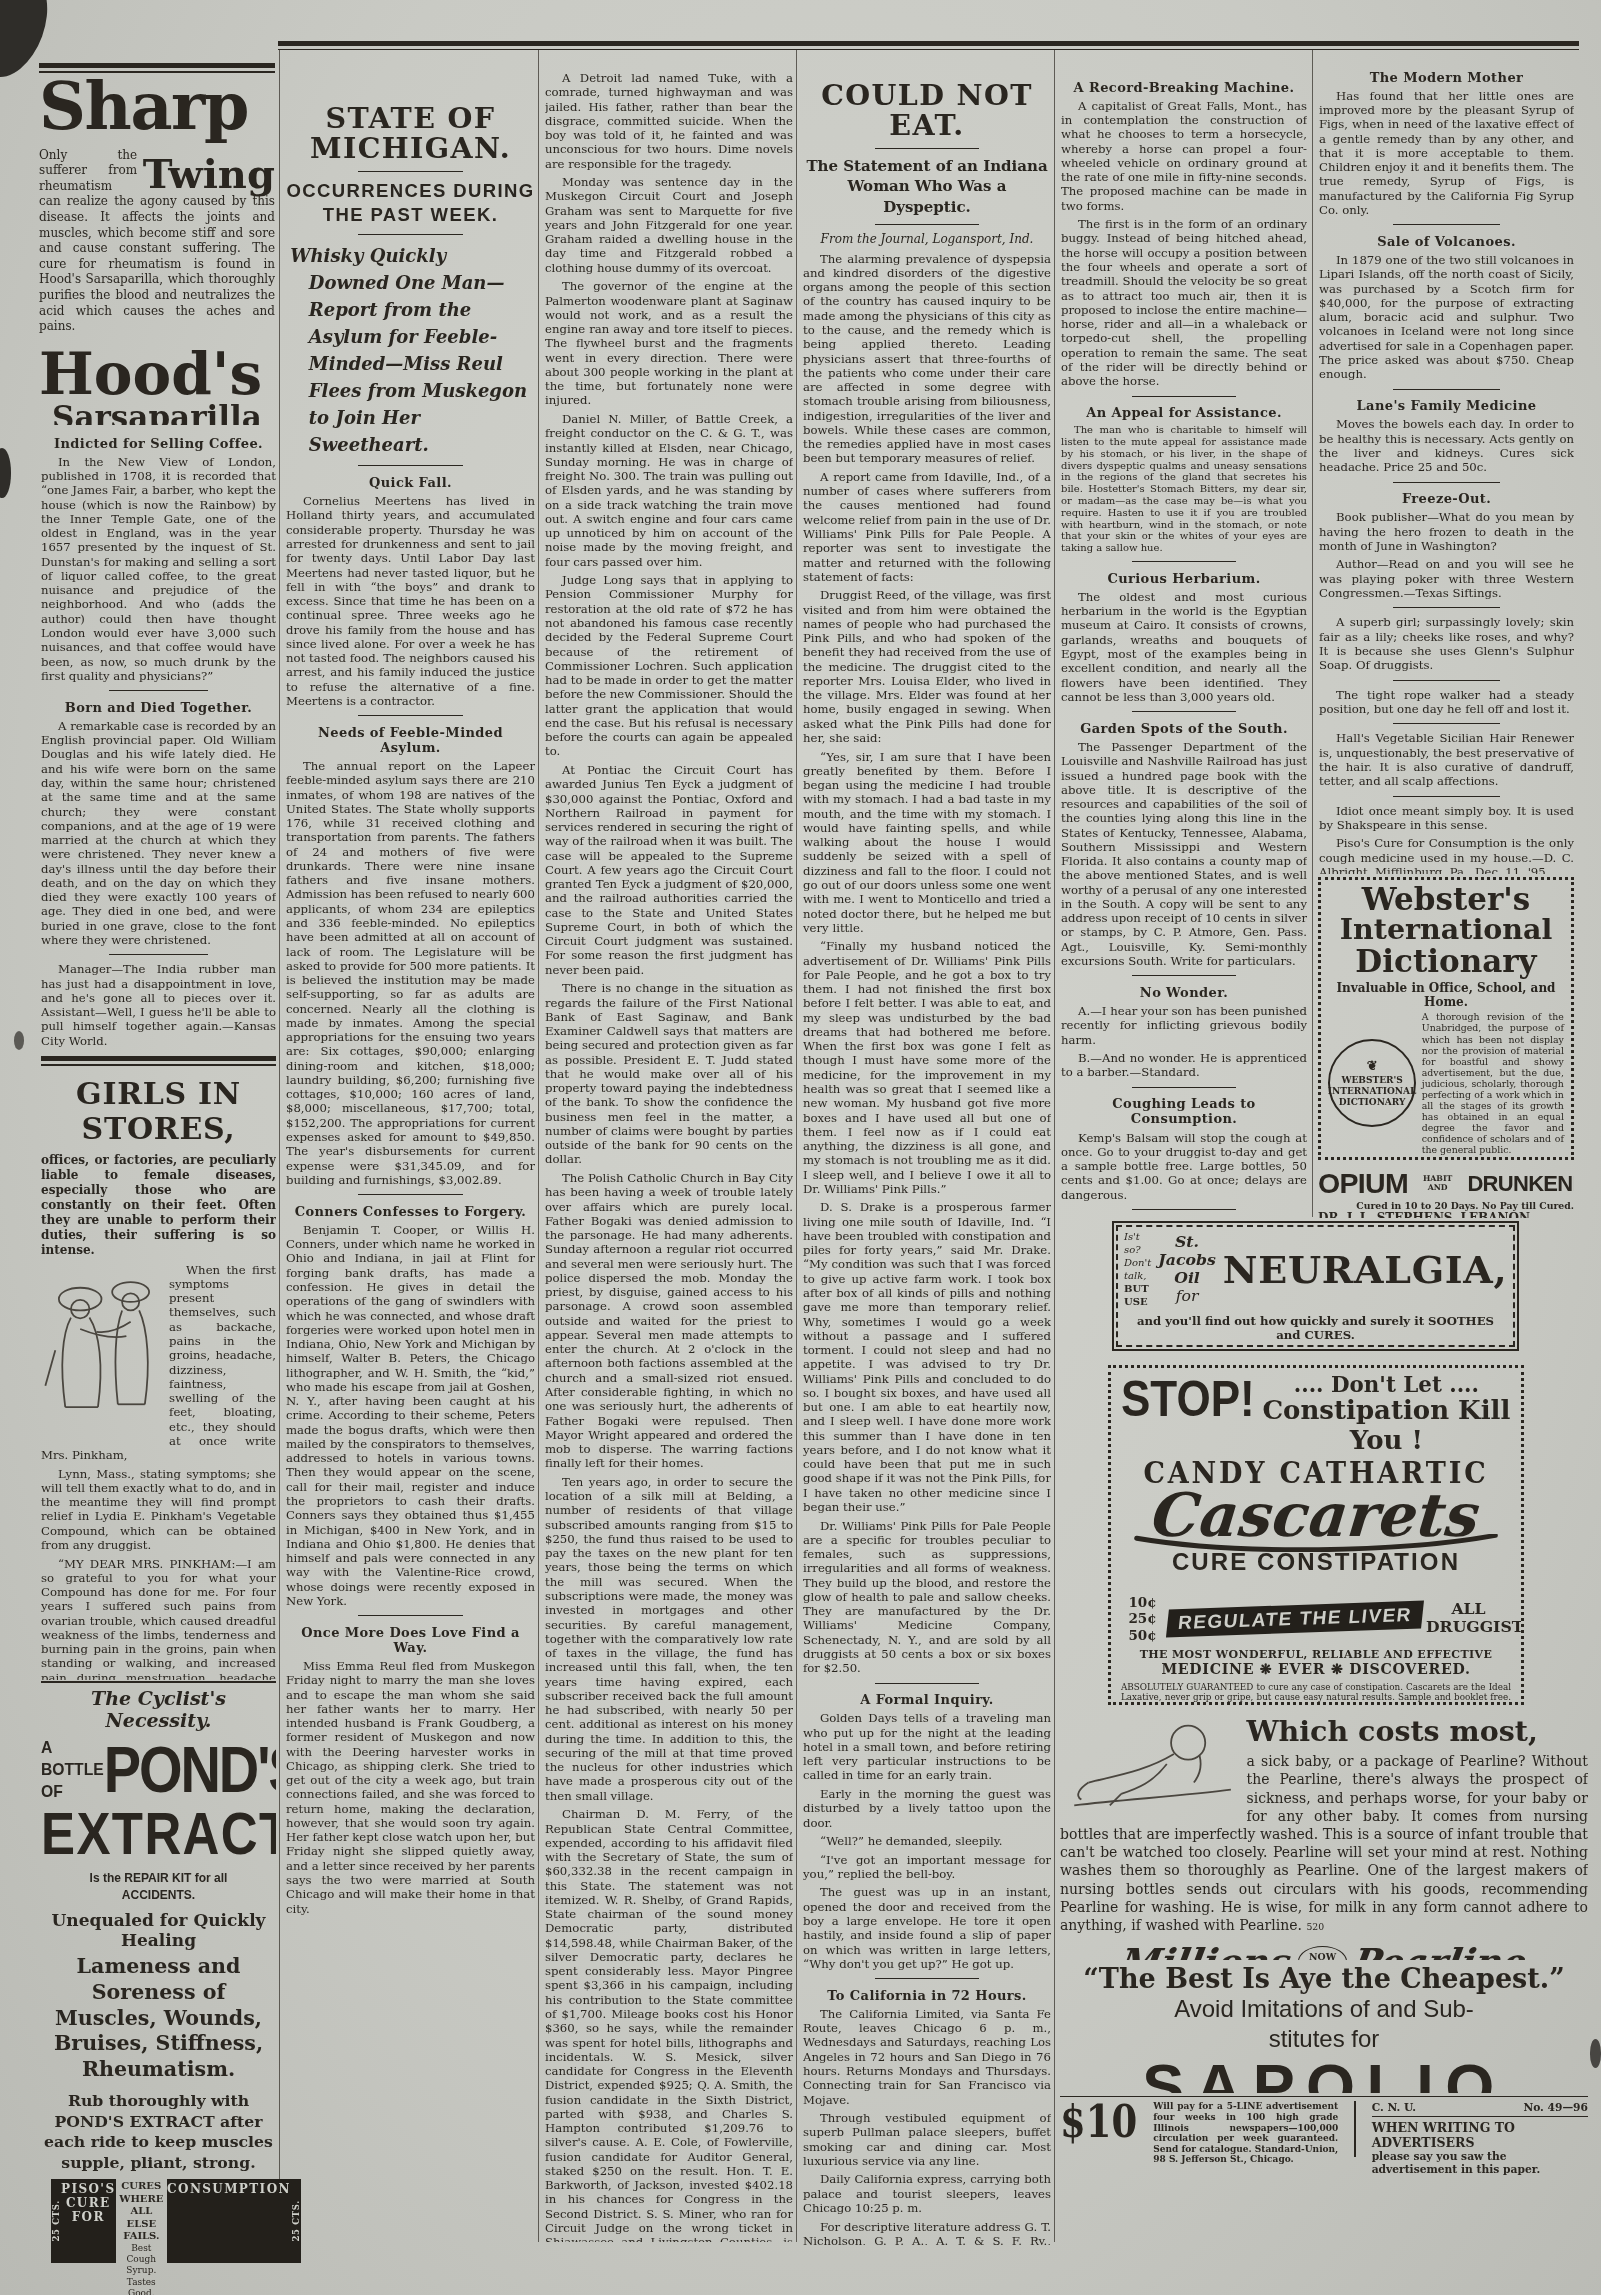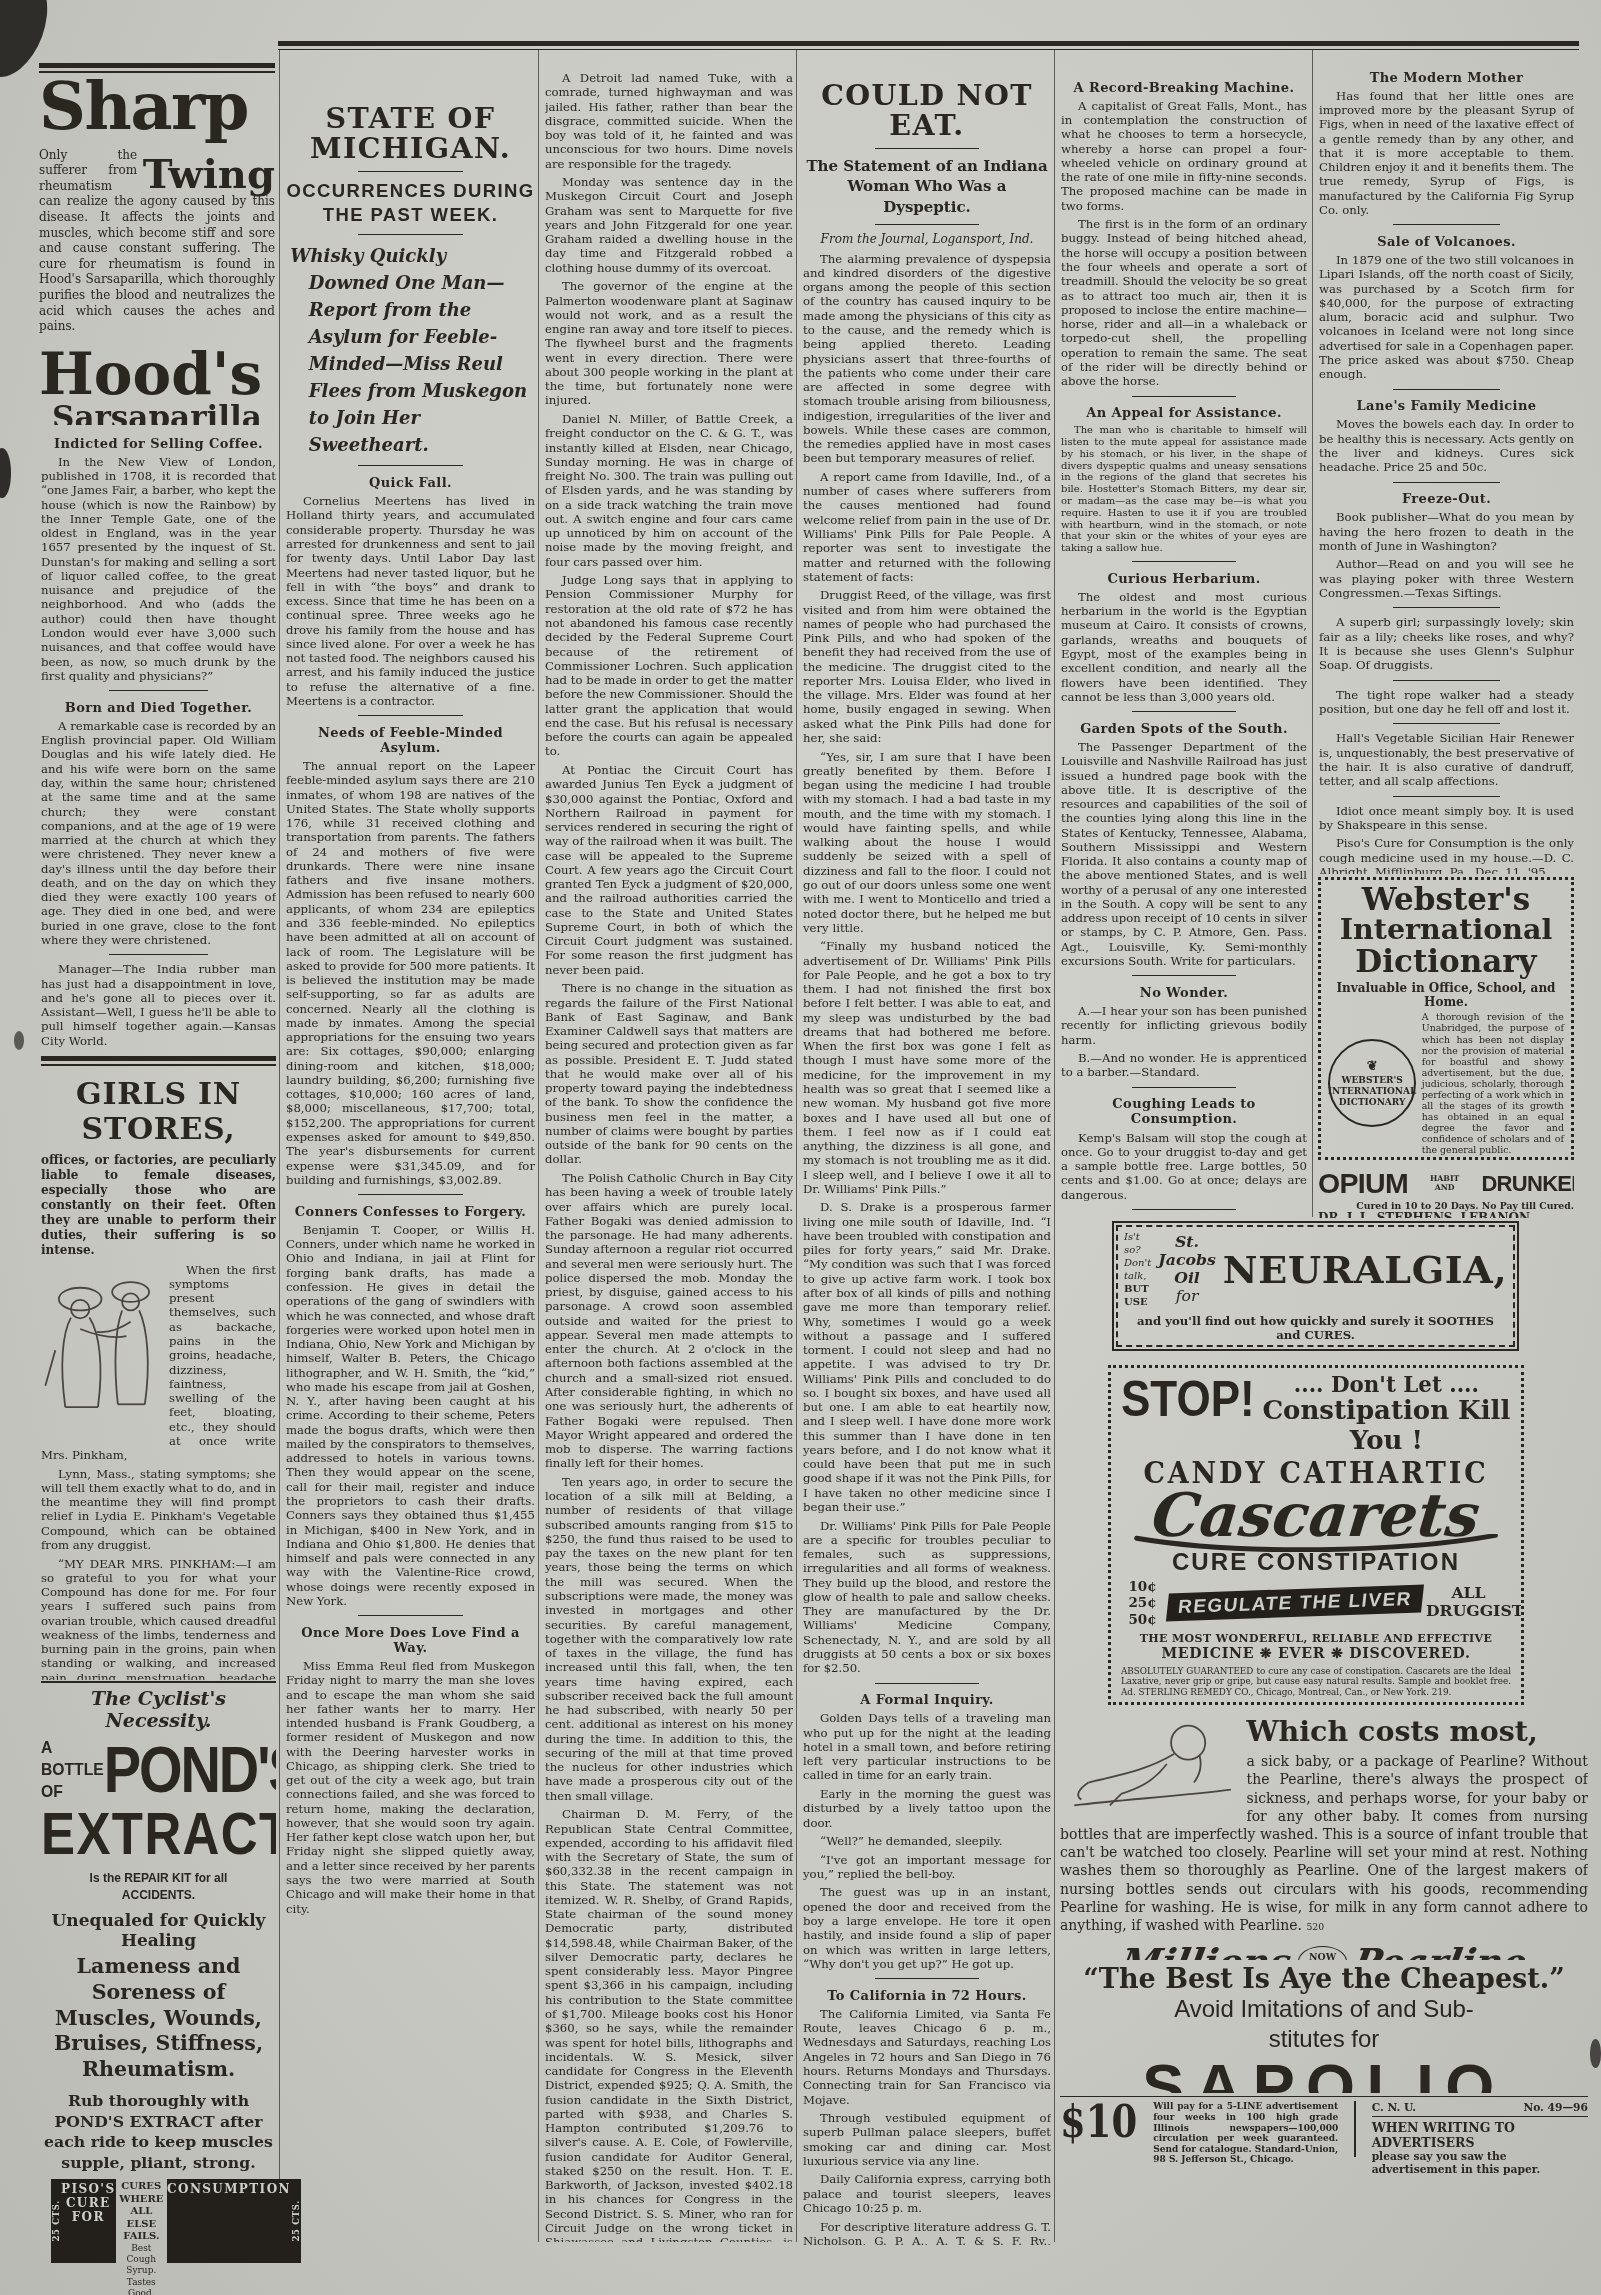--- a/index.html
+++ b/index.html
@@ -54,21 +54,21 @@
   .web-t1{font-size:31px;font-weight:bold;line-height:1;}
   .web-t2{font-size:28.5px;font-weight:bold;line-height:1.05;}
   .web-t3{font-size:31px;font-weight:bold;line-height:1.05;}
   .web-tag{font-size:12px;font-weight:bold;margin:2.8px 0;}
   .web-row{display:flex;gap:5.7px;text-align:left;align-items:center;}
   .web-seal{width:84px;height:84px;min-width:84px;border:2.1px solid #2a2620;border-radius:50%;display:flex;flex-direction:column;align-items:center;justify-content:center;font-size:9px;font-weight:bold;text-align:center;line-height:1.25;}
   .web-body{font-size:9.4px;line-height:1.18;text-align:justify;}
   .web-gift{font-size:20.6px;font-weight:bold;line-height:1.1;margin-top:2.8px;}
   
   #opium{position:absolute;left:1318px;top:1167px;width:256px;height:51px;overflow:hidden;}
-  .opium-r1{display:flex;align-items:center;gap:22px;}
+  .opium-r1{display:flex;align-items:center;gap:15px;}
   .opium-w1{font-family:"Liberation Sans",sans-serif;font-size:28.5px;font-weight:bold;letter-spacing:-0.7px;}
   .opium-w2{font-size:7.8px;font-weight:bold;line-height:1.1;text-align:center;}
   .opium-w3{font-family:"Liberation Sans",sans-serif;font-size:22px;font-weight:bold;letter-spacing:-0.7px;}
   .opium-l2{font-size:9.3px;font-weight:bold;text-align:right;}
   .opium-l3{font-size:12px;font-weight:bold;}
   
   #stjacobs{position:absolute;left:1112px;top:1221px;width:407px;height:130px;border:2.8px solid #2a2620;outline:2.1px dashed #2a2620;outline-offset:-6.4px;box-sizing:border-box;padding:7.1px 10px 4.3px 10px;overflow:hidden;}
   .sj-row{display:flex;align-items:center;gap:7.1px;}
   .sj-lead{font-size:10px;font-style:italic;line-height:1.3;width:75px;}
   .sj-lead b{font-style:normal;}
@@ -79,21 +79,21 @@
   #cascarets{position:absolute;left:1108px;top:1365px;width:416px;height:340px;border:3.6px dotted #2a2620;box-sizing:border-box;padding:5.7px 10px;overflow:hidden;}
   .cc-r1{display:flex;align-items:flex-start;gap:7.1px;}
   .cc-stop{font-family:"Liberation Sans",sans-serif;font-size:44px;font-weight:bold;transform:scaleY(1.15);}
   .cc-r1 .stack{flex:1;text-align:center;}
   .cc-dont{font-size:21.4px;font-weight:bold;line-height:1.05;}
   .cc-kill{font-size:26px;font-weight:bold;line-height:1.15;}
   .cc-candy{font-size:27px;font-weight:bold;letter-spacing:2.8px;text-align:center;margin-top:1.4px;transform:scaleY(1.1);}
   .cc-script{font-size:60px;font-weight:bold;font-style:italic;text-align:center;line-height:.95;transform:skewX(-6deg);margin-top:-1.4px;}
   .cc-swoosh{display:block;margin:-10px auto 0 auto;}
   .cc-cure{font-family:"Liberation Sans",sans-serif;font-size:24px;font-weight:bold;letter-spacing:2.1px;text-align:center;margin-top:-4.3px;}
-  .cc-r5{display:flex;align-items:center;gap:4px;margin-top:2px;}
+  .cc-r5{display:flex;align-items:center;gap:4px;margin-top:18px;}
   .cc-prices{font-size:13.5px;font-weight:bold;line-height:1.2;width:43px;text-align:center;}
   .cc-banner{flex:1;background:#23201b;color:#cdcec8;font-family:"Liberation Sans",sans-serif;font-weight:bold;font-size:19px;text-align:center;letter-spacing:1.4px;transform:skewX(-8deg) rotate(-2deg);padding:2.8px 0;}
   .cc-all{font-size:15.7px;font-weight:bold;width:85px;text-align:center;line-height:1.15;}
   .cc-wond{font-size:11px;font-weight:bold;text-align:center;margin-top:5.7px;letter-spacing:0.4px;}
   .cc-med{font-size:14.2px;font-weight:bold;text-align:center;letter-spacing:0.7px;}
   .cc-guar{font-size:8.8px;line-height:1.2;text-align:justify;margin-top:4.3px;}
   
   #pearline{position:absolute;left:1060px;top:1714px;width:528px;height:246px;overflow:hidden;}
   .pl-baby{float:left;width:178px;height:100px;margin:0 8.5px 2.8px 0;}
   .pl-head{font-size:28.5px;font-weight:bold;margin:0 0 4.3px 0;}

